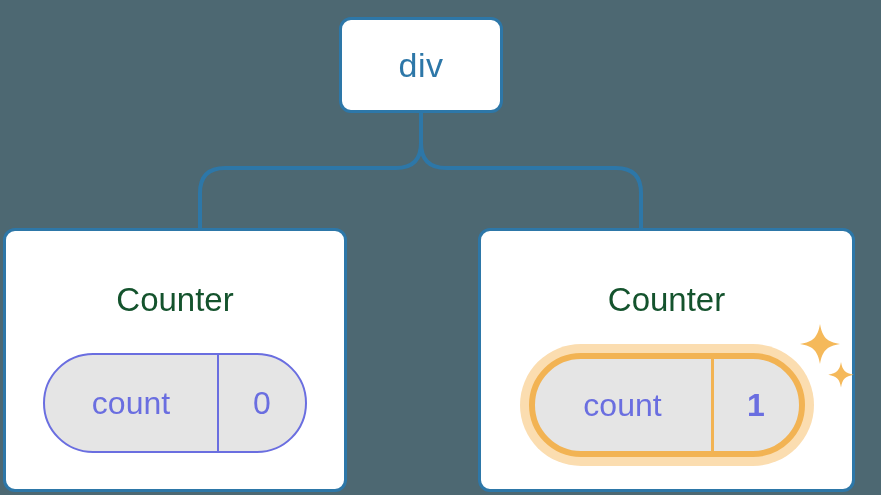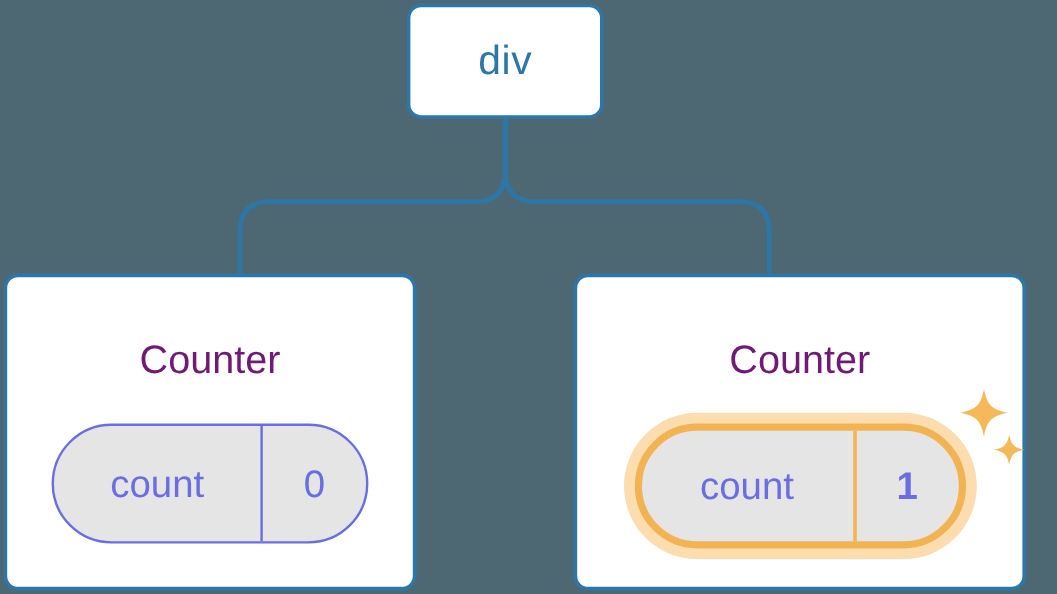--- a/index.html
+++ b/index.html
@@ -42,21 +42,21 @@
     border-radius: 12px;
     z-index: 2;
     display: flex;
     flex-direction: column;
     align-items: center;
   }
 
   
   #node-div {
     left: 339px;
-    top: 3px;
+    top: 17px;
     width: 164px;
     height: 96px;
     justify-content: center;
   }
 
   .node-label {
     color: #2d77a8;
     font-size: 34px;
     font-weight: 400;
     letter-spacing: 0.5px;
@@ -73,21 +73,21 @@
   }
 
   #node-counter-right {
     left: 478px;
     top: 228px;
     width: 377px;
     height: 264px;
   }
 
   .counter-title {
-    color: #701a75;
+    color: #14532d;
     font-size: 33px;
     font-weight: 400;
     line-height: 1;
     white-space: nowrap;
     position: absolute;
     top: 52px;
     left: 50%;
     transform: translateX(-50%);
   }
 

